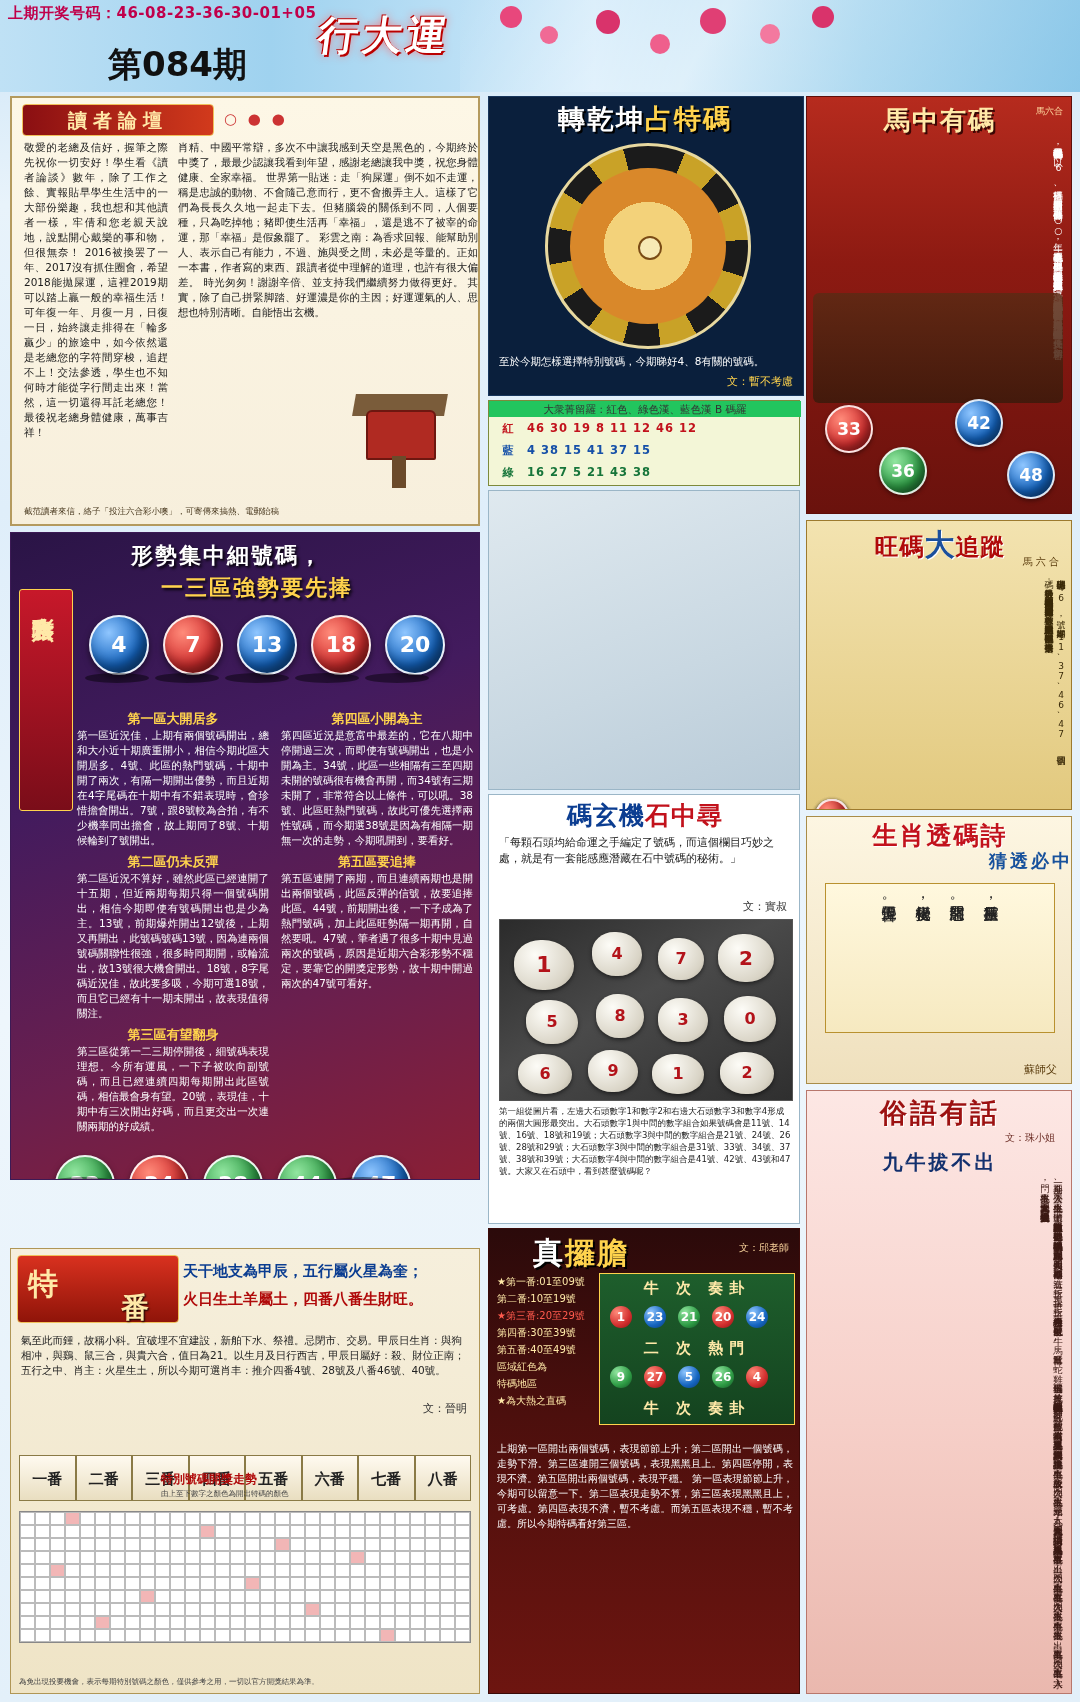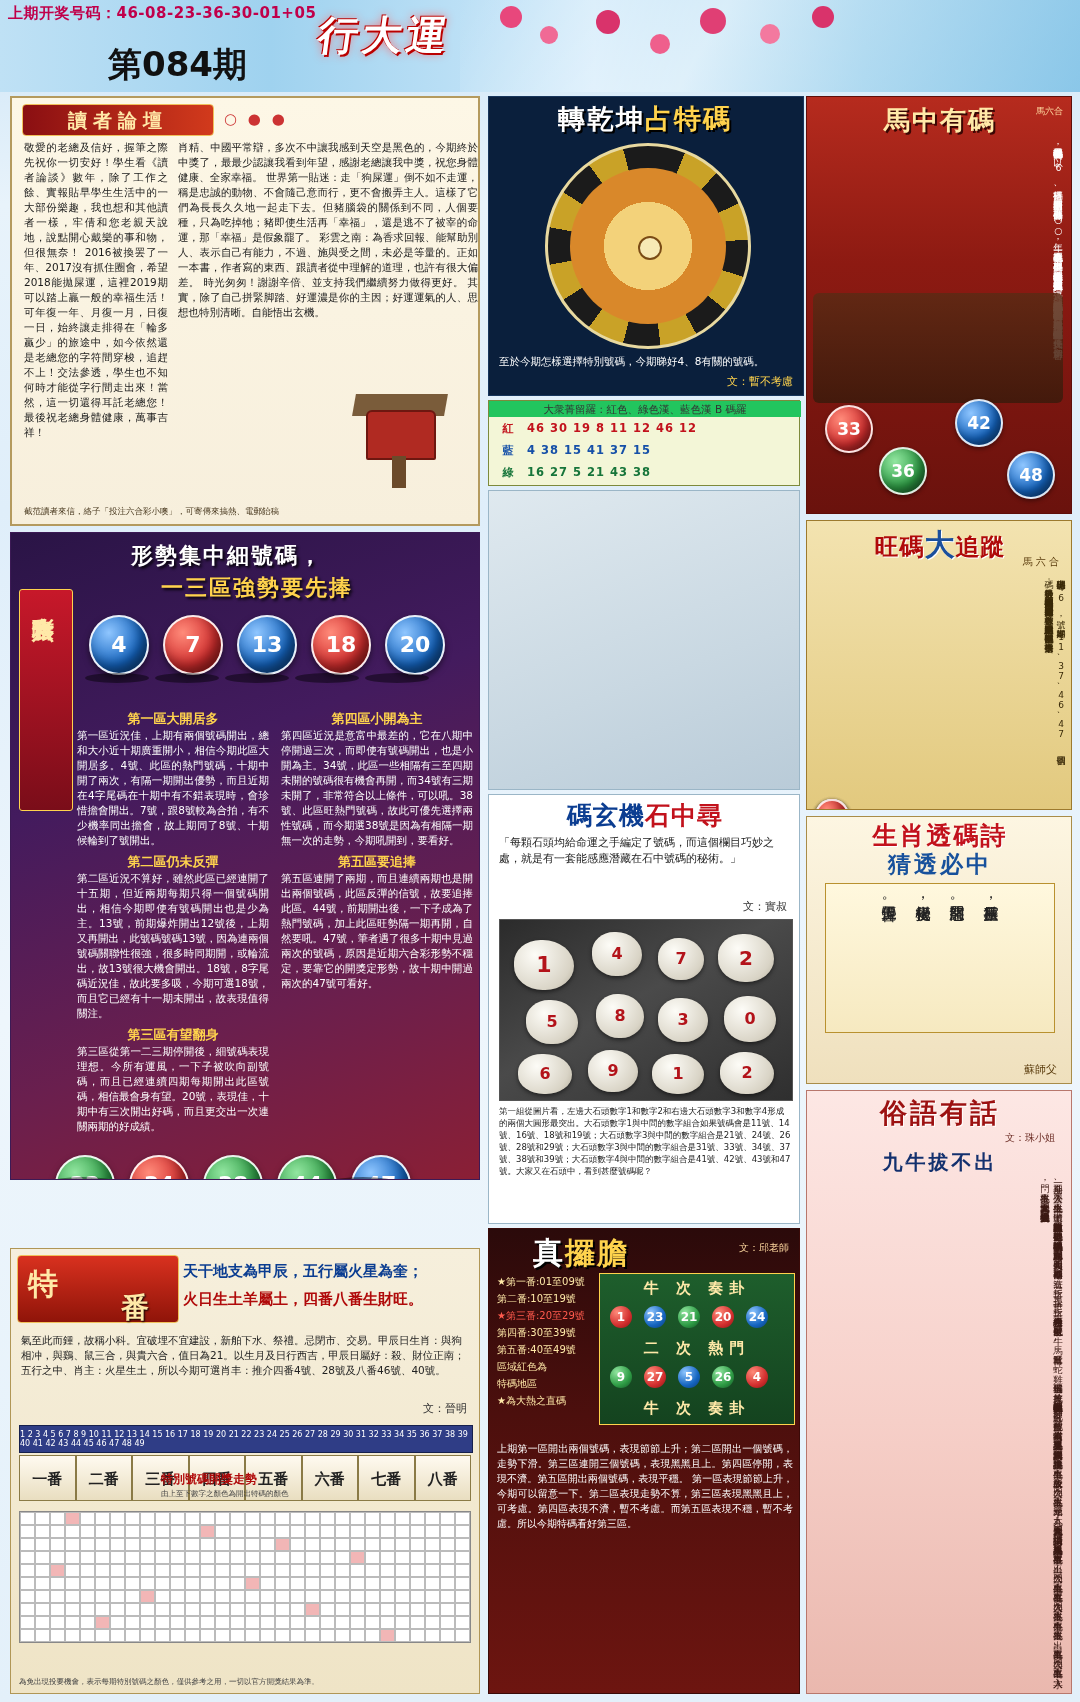--- a/index.html
+++ b/index.html
@@ -75,21 +75,21 @@
   #wang{left:806px;top:520px;width:266px;height:290px;background:linear-gradient(180deg,#f3e3b0,#e2c97e);border:1px solid #9d7a2e;overflow:hidden;}
   #wang .t{position:absolute;left:0;top:4px;width:266px;text-align:center;font-size:24px;font-weight:bold;color:#b00a0a;text-shadow:1px 1px 0 #fff;letter-spacing:1px;}
   #wang .t em{font-style:normal;color:#1b4f9c;font-size:30px;}
   #wang .sub{position:absolute;right:12px;top:34px;font-size:10px;color:#5a3b0c;}
   #wang .body{position:absolute;left:6px;top:52px;width:254px;height:182px;font-size:9px;color:#3a2a08;line-height:12px;}
   #wang .row{position:absolute;left:8px;bottom:10px;width:250px;display:flex;justify-content:space-between;}
   .sball{width:30px;height:30px;border-radius:50%;font-size:13px;line-height:30px;}
   
   #shengxiao{left:806px;top:816px;width:266px;height:268px;background:linear-gradient(180deg,#fdf6e2,#efe0bd);border:1px solid #a98c48;overflow:hidden;}
   #shengxiao .t{position:absolute;left:0;top:2px;width:266px;text-align:center;font-size:25px;font-weight:bold;color:#c2121c;text-shadow:1px 1px 0 #fff;letter-spacing:2px;}
-  #shengxiao .t2{position:absolute;left:0;top:32px;width:266px;text-align:center;font-size:23px;font-weight:bold;color:#17519c;letter-spacing:3px;}
+  #shengxiao .t2{position:absolute;left:0;top:32px;width:266px;text-align:right;font-size:18px;font-weight:bold;color:#17519c;letter-spacing:3px;}
   #shengxiao .poem{position:absolute;left:18px;top:66px;width:230px;height:150px;
         background:linear-gradient(180deg,#fff8de,#f6e9c0);border:1px solid #b9912f;
         display:flex;flex-direction:row-reverse;justify-content:center;gap:14px;padding-top:10px;box-sizing:border-box;}
   #shengxiao .poem span{font-size:15px;color:#222;line-height:20px;}
   #shengxiao .sig{position:absolute;right:14px;bottom:6px;font-size:11px;color:#5a3b0c;}
   
   #suyu{left:806px;top:1090px;width:266px;height:604px;background:linear-gradient(180deg,#fde7e4,#f6cfc8 55%,#eab8ae);border:1px solid #b8776c;overflow:hidden;}
   #suyu .t{position:absolute;left:0;top:4px;width:266px;text-align:center;font-size:27px;font-weight:bold;color:#9c1111;text-shadow:1px 1px 0 #fff;letter-spacing:3px;}
   #suyu .by{position:absolute;right:16px;top:40px;font-size:10px;color:#6a2a22;}
   #suyu .t2{position:absolute;left:0;top:58px;width:266px;text-align:center;font-size:20px;font-weight:bold;color:#13306e;letter-spacing:3px;}
@@ -302,21 +302,20 @@
 
   <div class="panel" id="tema">
     <div class="redbox">
       <span>特</span>
     </div>
     <div class="ban">番</div>
     <div class="l1">天干地支為甲辰，五行屬火星為奎；</div>
     <div class="l2">火日生土羊屬土，四番八番生財旺。</div>
     <div class="p">氣至此而鍾，故稱小科。宜破埋不宜建設，新舶下水、祭禮。忌閉市、交易。甲辰日生肖：與狗相冲，與鷄、鼠三合，與貴六合，值日為21。以生月及日行西吉，甲辰日屬好：殺、財位正南；五行之中、肖主：火星生土，所以今期可選肖丰：推介四番4號、28號及八番46號、40號。</div>
     <div class="sig">文：晉明</div>
-    <div class="numstrip">1 2 3 4 5 6 7 8 9 10 11 12 13 14 15 16 17 18 19 20 21 22 23 24 25 26 27 28 29 30 31 32 33 34 35 36 37 38 39 40 41 42 43 44 45 46 47 48 49</div>
     <div class="fanrow">
       <div class="fancell">一番</div>
       <div class="fancell">二番</div>
       <div class="fancell">三番</div>
       <div class="fancell">四番</div>
       <div class="fancell">五番</div>
       <div class="fancell">六番</div>
       <div class="fancell">七番</div>
       <div class="fancell">八番</div>
     </div>

